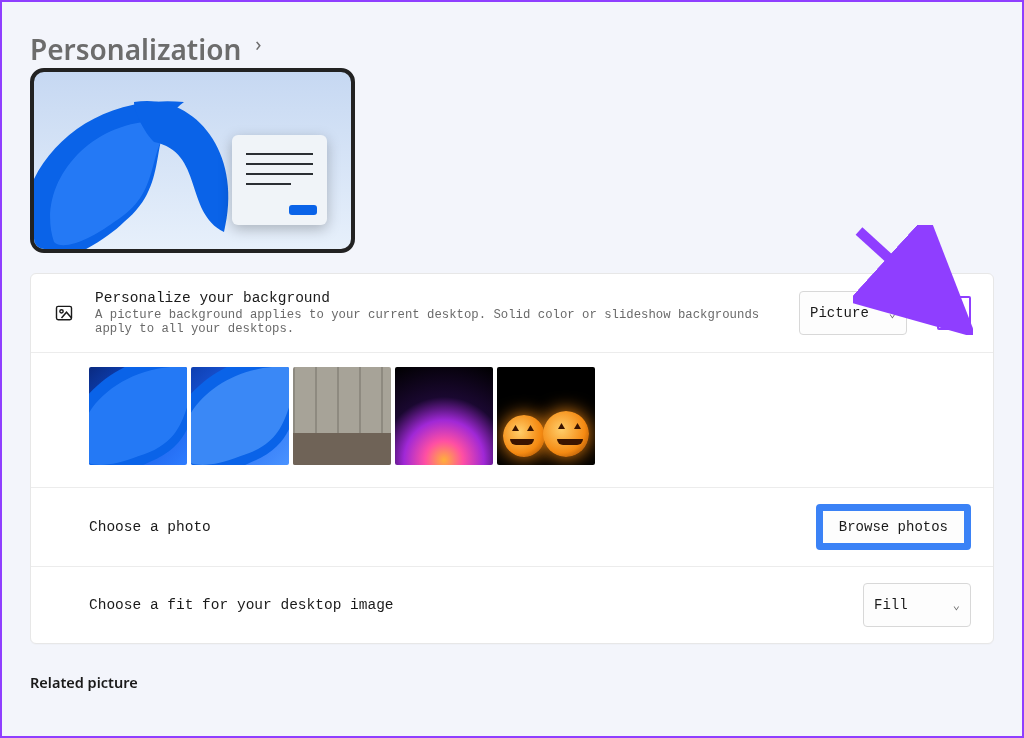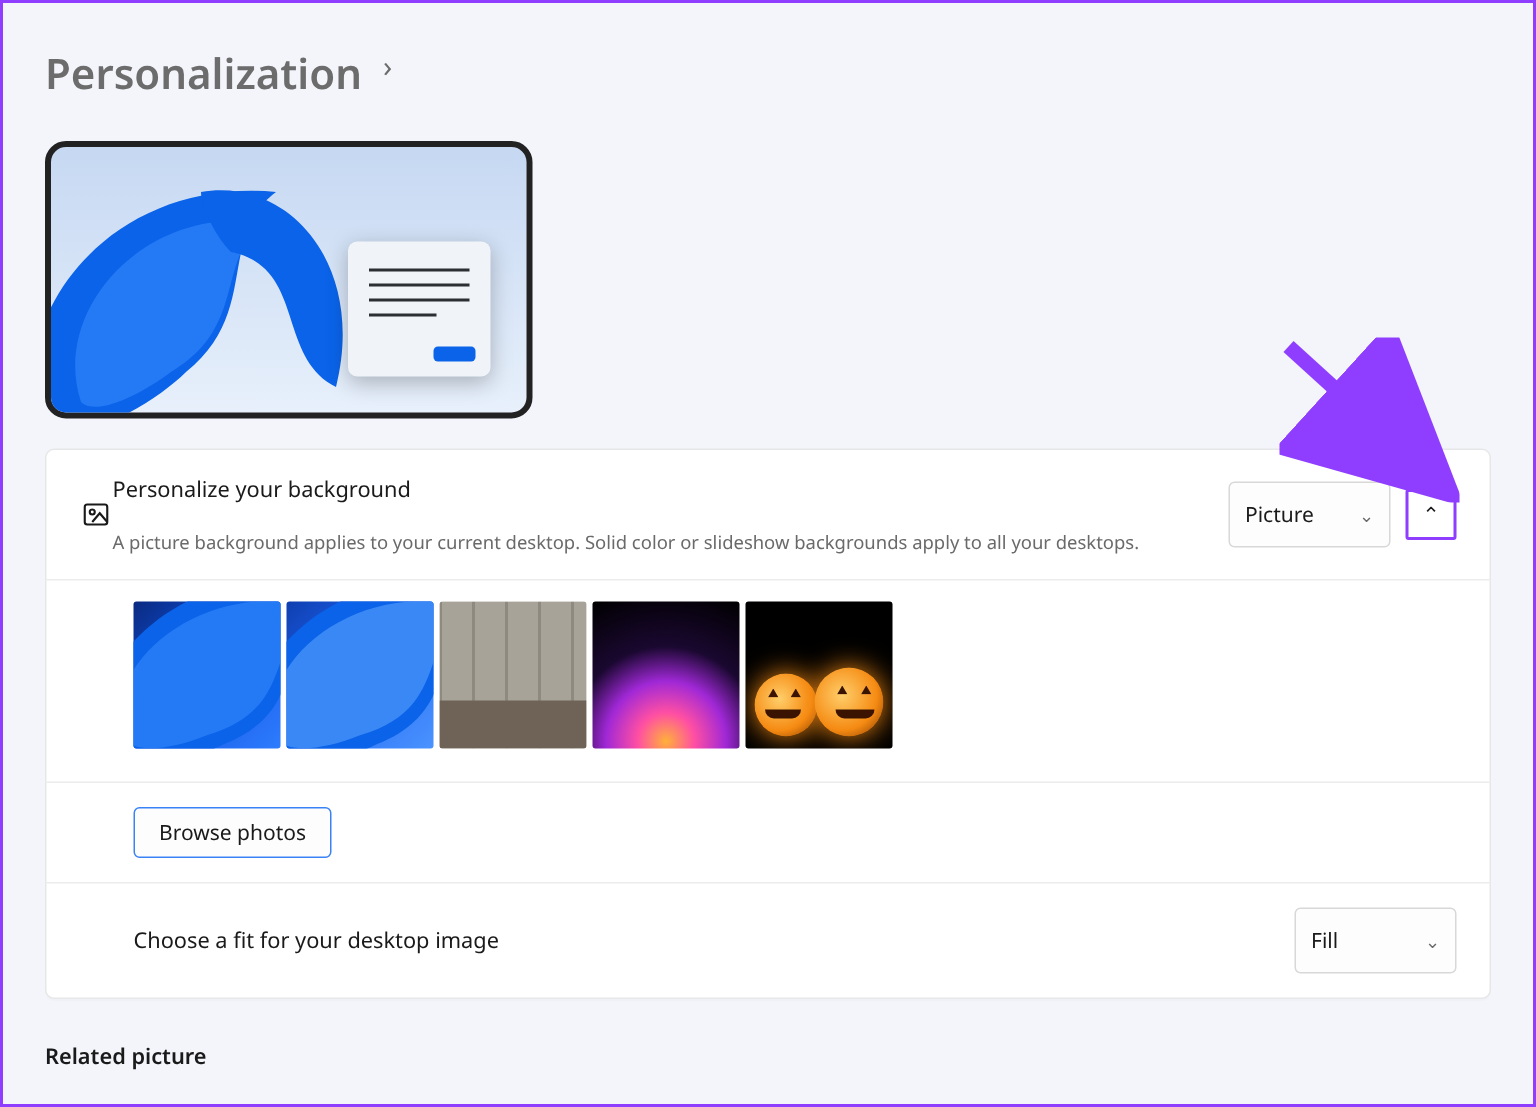--- a/index.html
+++ b/index.html
@@ -12,21 +12,20 @@
     padding: 28px 28px 0 28px;
     overflow: hidden;
     color: #1a1a1a;
   }
 
   
   .breadcrumb {
     display: flex;
     align-items: flex-start;
     gap: 14px;
-    margin-bottom: 26px;
   }
   .breadcrumb .parent {
     font-size: 28px;
     font-weight: 600;
     color: #6c6c6c;
     cursor: pointer;
   }
   .breadcrumb .chev {
     font-size: 20px;
     color: #6c6c6c;
@@ -77,25 +76,27 @@
     background: #fff;
     border: 1px solid #e7e7e7;
     border-radius: 6px;
     box-shadow: 0 1px 1px rgba(0,0,0,.02);
   }
   .row {
     display: flex;
     align-items: center;
     padding: 16px 22px;
     border-bottom: 1px solid #ececec;
+    gap: 20px;
+    font-family: Liberation Mono, monospace;
   }
   .row:last-child { border-bottom: none; }
   .row .grow { flex: 1; }
   .row .title { font-size: 14.5px; color: #1a1a1a; }
-  .row .sub { font-size: 12.3px; color: #6a6a6a; margin-top: 17px; }
+  .row .sub { font-size: 12.3px; color: #6a6a6a; margin-top: 2px; }
   .row .lead-icon {
     width: 22px; height: 22px; flex: 0 0 22px;
     display:flex; align-items:center; justify-content:center;
   }
 
   
   .select {
     display:flex; align-items:center; justify-content:space-between;
     border: 1px solid #d8d8d8; border-radius: 4px;
     height: 44px; padding: 0 10px;
@@ -143,21 +144,21 @@
   .t-glow { background: radial-gradient(circle at 50% 95%, #ffb03a 0%, #ff4fa3 18%, #a028d6 38%, #1a0830 60%, #000 100%);}
   .t-pump { background:#000; }
   .t-pump .pk{position:absolute;bottom:8px;border-radius:50%;
     background:radial-gradient(circle at 40% 40%,#ffce6a,#f58a12 60%,#7a3300 100%);
     box-shadow:0 0 18px #f58a12;}
   .t-pump .eye{position:absolute;background:#3a1400;width:7px;height:6px;clip-path:polygon(50% 0,100% 100%,0 100%);}
   .t-pump .mouth{position:absolute;background:#3a1400;height:6px;border-radius:0 0 6px 6px;}
 
   
   .btn-outline {
-    border:1px solid #3b82f6; background:#fdfdfd; border-radius:4px;
+    border:7px solid #3b82f6; background:#fdfdfd; border-radius:4px;
     height:34px; padding:16px 16px; font-size:14px; display:flex; align-items:center;
     cursor:pointer;
   }
 
   .section-label{ font-size:14.5px; font-weight:600; margin:28px 0 10px 0;}
 
 </style>
 </head>
 <body>
 
@@ -239,20 +240,23 @@
         <span class="eye" style="left:30px;bottom:34px"></span>
         <span class="eye" style="right:30px;bottom:36px"></span>
         <span class="eye" style="right:14px;bottom:36px"></span>
         <span class="mouth" style="left:13px;bottom:20px;width:24px"></span>
         <span class="mouth" style="right:12px;bottom:20px;width:26px"></span>
       </div>
     </div>
   </div>
 
   <div class="row" style="padding-left:58px">
+    <div class="grow">
+      <div class="title">Choose a photo</div>
+    </div>
     <div class="btn-outline">Browse photos</div>
   </div>
 
   <div class="row" style="padding-left:58px">
     <div class="grow">
       <div class="title">Choose a fit for your desktop image</div>
     </div>
     <div class="select">
       <span>Fill</span>
       <span class="chev">⌄</span>

